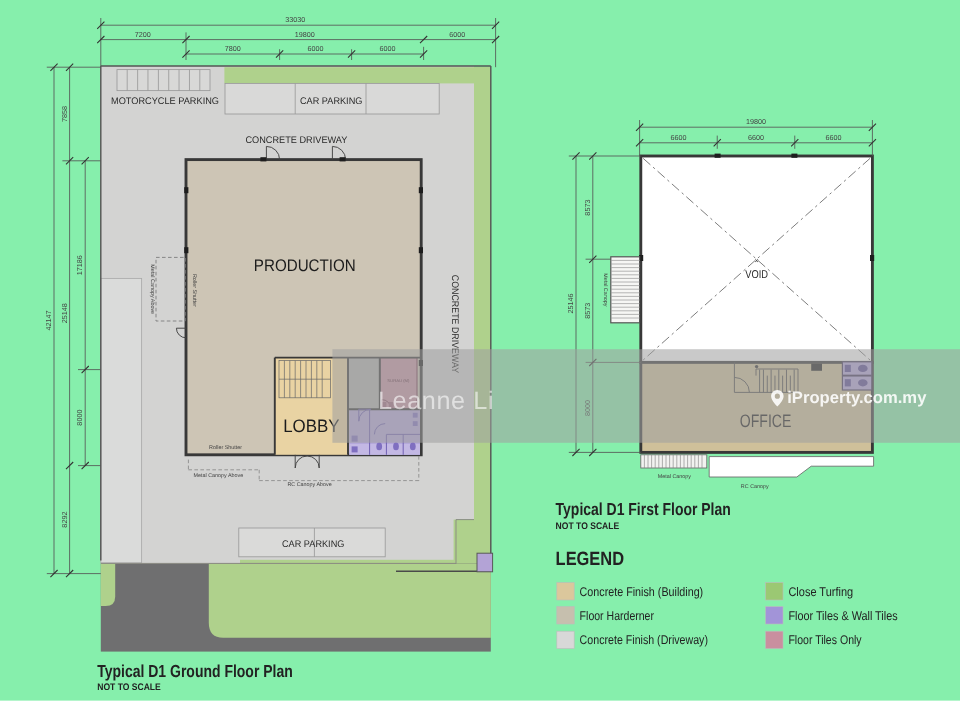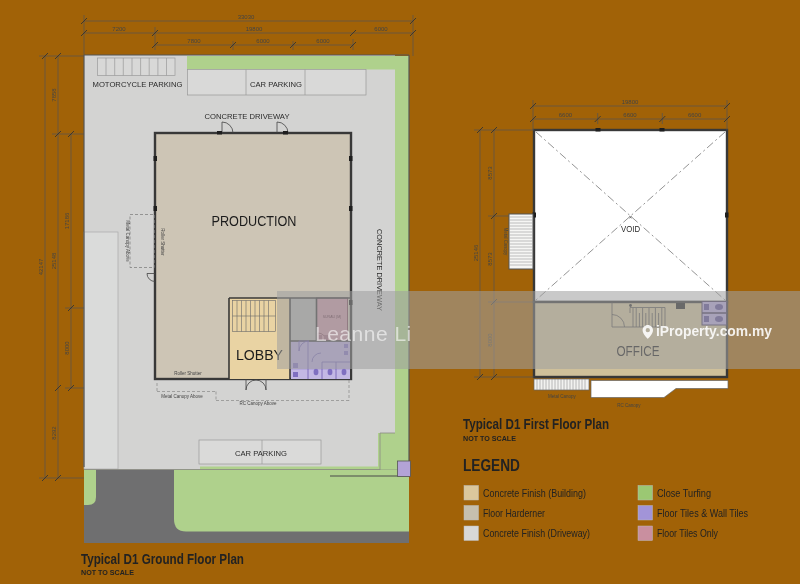--- a/index.html
+++ b/index.html
@@ -1,16 +1,16 @@
 <!DOCTYPE html>
 <html><head>
 <meta charset="utf-8">
 <style>
 html,body{margin:0;padding:0;background:#fff;}
-#page{position:relative;width:800px;height:584px;background:#a16207;font-family:"Liberation Sans",sans-serif;overflow:hidden;}
+#page{position:relative;width:800px;height:584px;background:#86efac;font-family:"Liberation Sans",sans-serif;overflow:hidden;}
 svg{position:absolute;top:0;left:0;}
 text{font-family:"Liberation Sans",sans-serif;}
 .dim{font-size:6px;fill:#444;}
 .tiny{font-size:4.5px;fill:#444;}
 </style>
 </head>
 <body>
 <div id="page">
 <svg width="800" height="584" viewBox="0 0 800 584">
 

